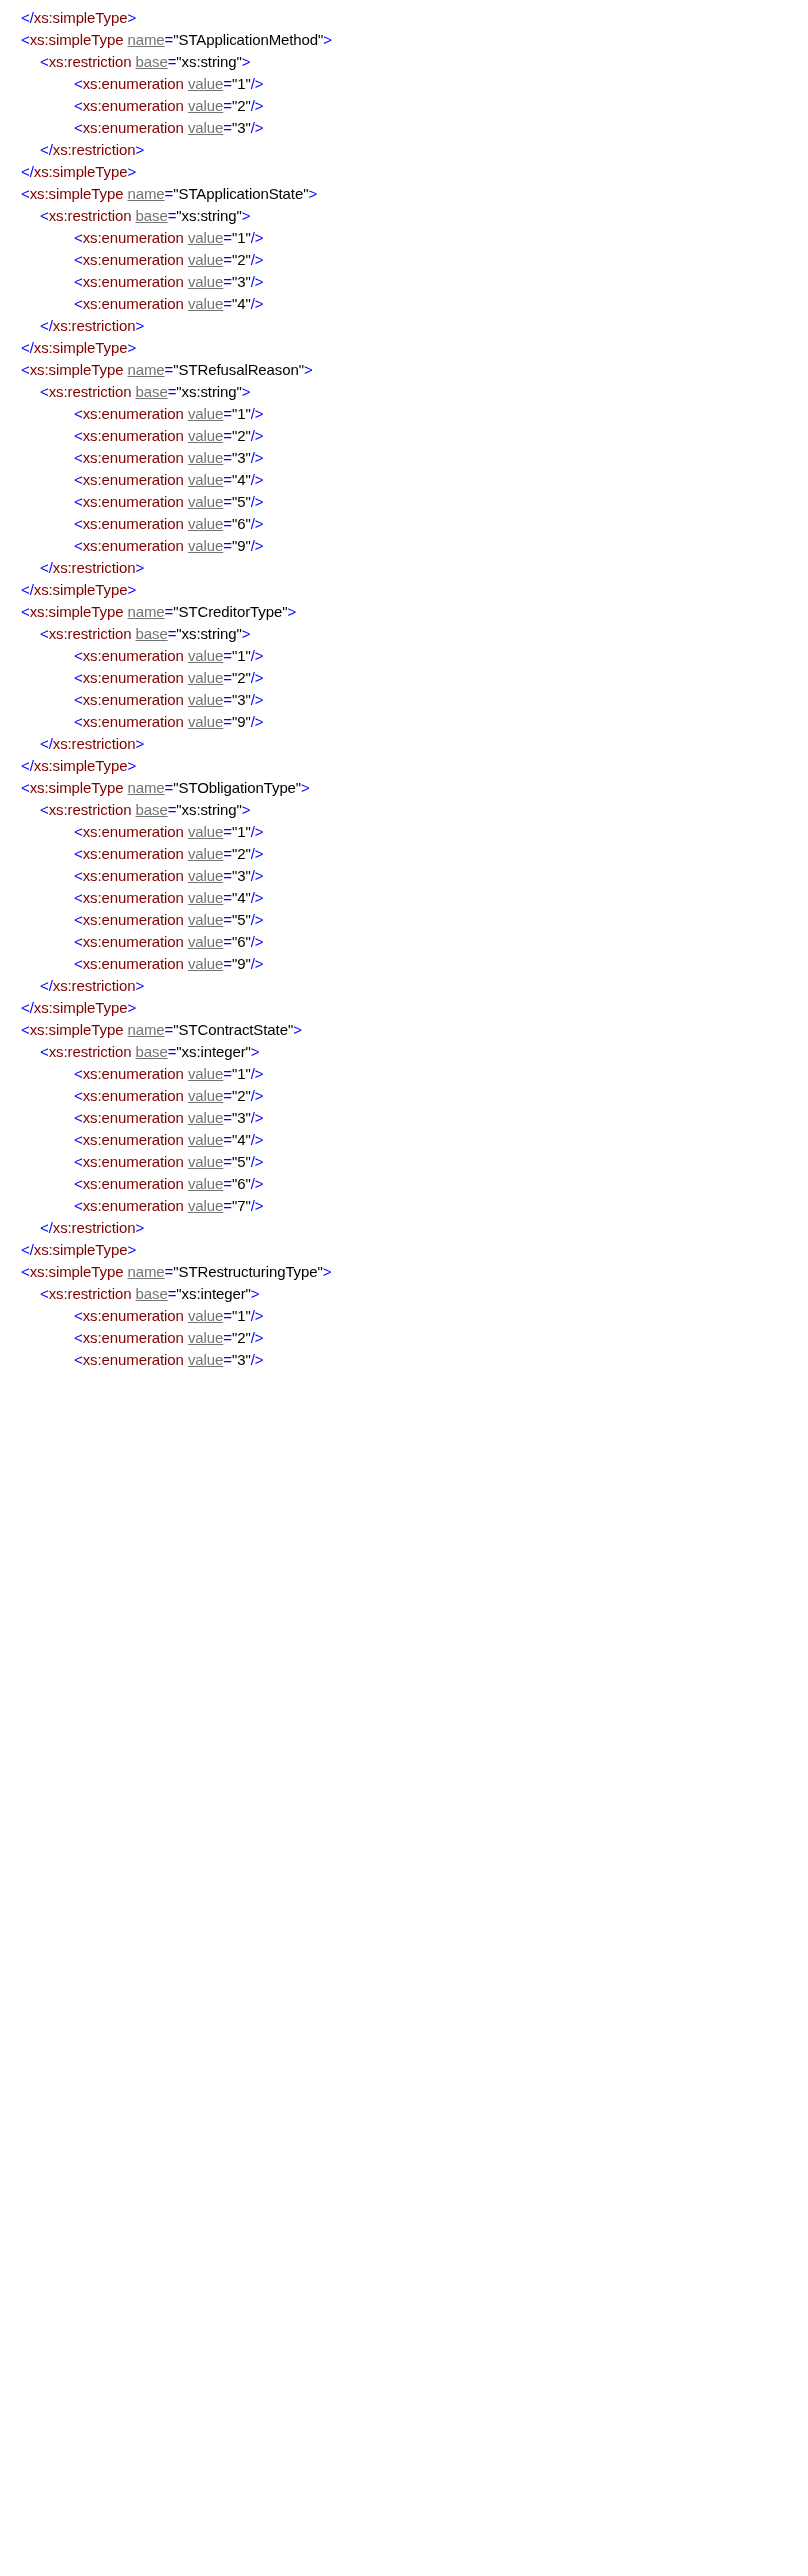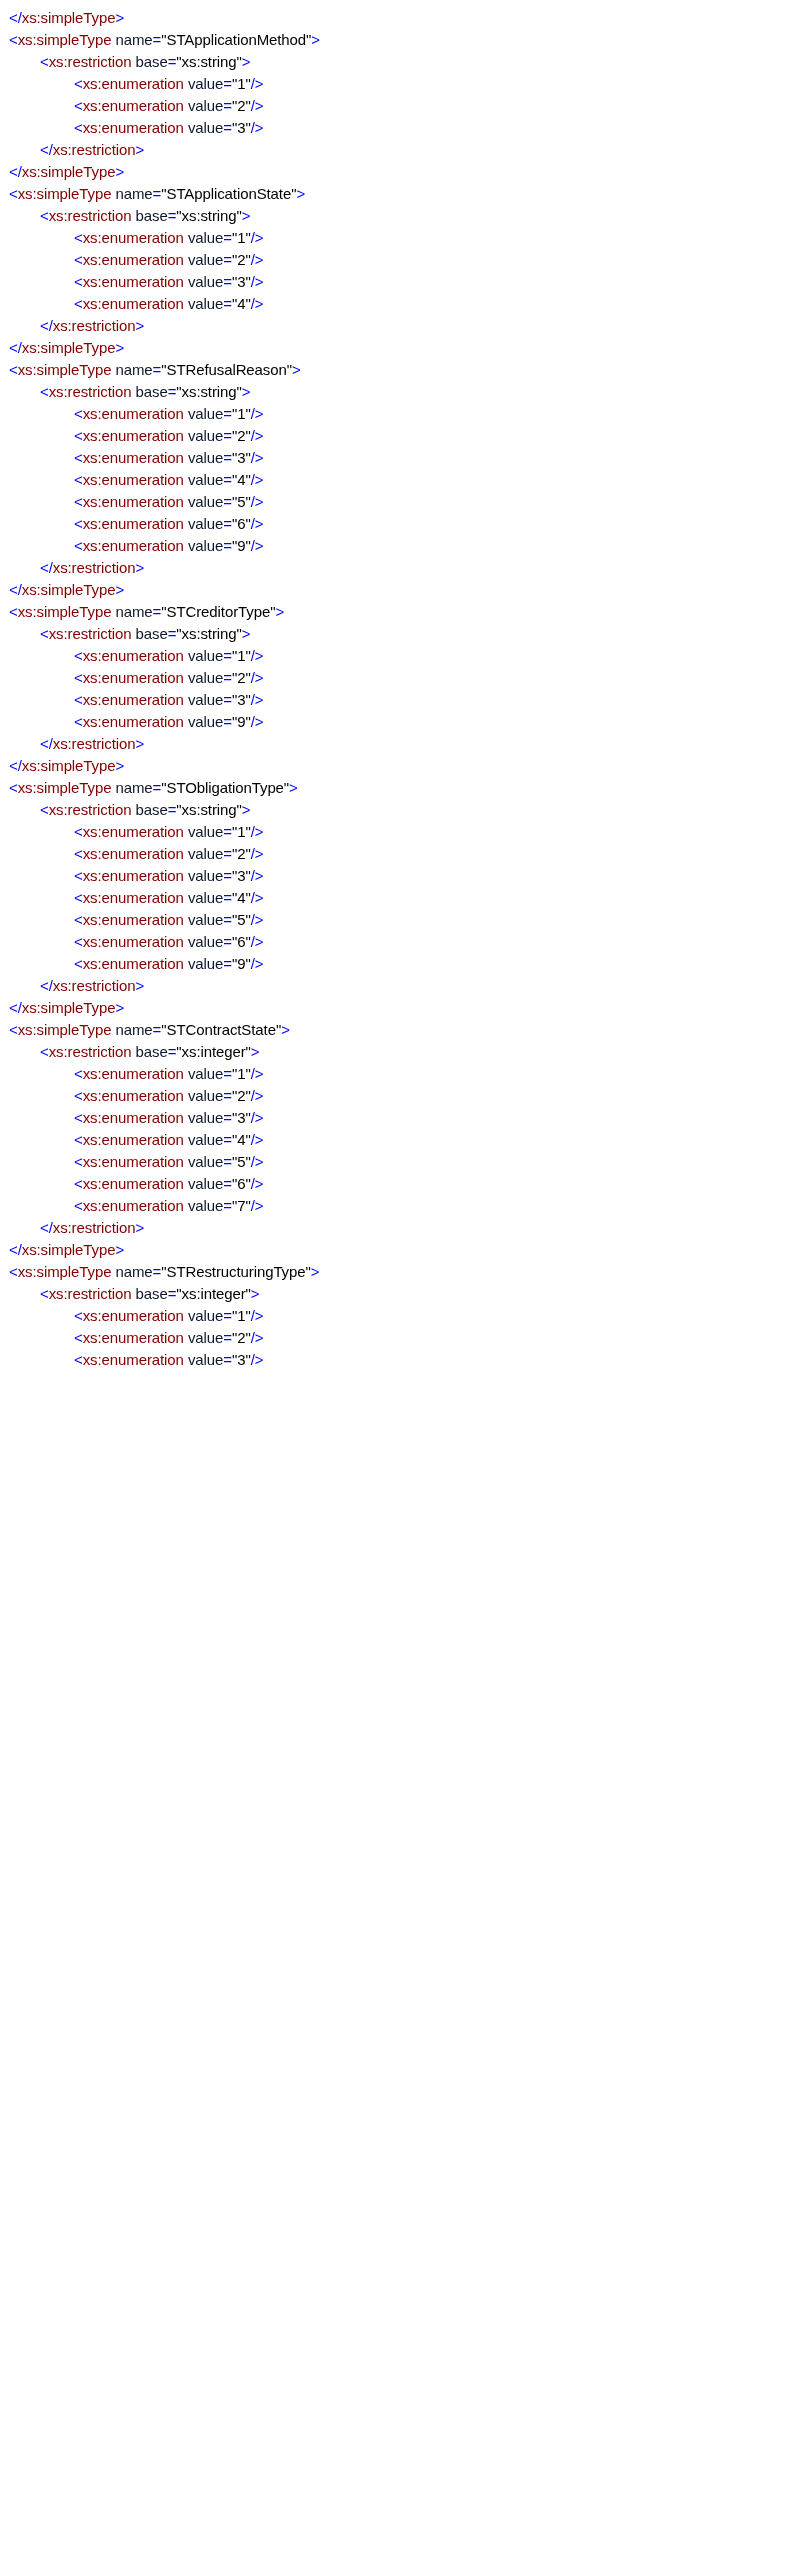--- a/index.html
+++ b/index.html
@@ -16,26 +16,26 @@
   #code {
     padding: 6.9px 0 0 0;
   }
   .line {
     font-size: 15px;
     line-height: 22px;
     white-space: pre;
     letter-spacing: -0.1px;
     font-family: "Liberation Sans", sans-serif;
   }
-  .ind0 { padding-left: 9px; }
+  .ind0 { padding-left: 21px; }
   .ind1 { padding-left: 40px; }
   .ind2 { padding-left: 74px; }
   .tok-br   { color: #0000ff; }  
   .tok-el   { color: #800000; }  
-  .tok-at   { color: #0f172a; }  
+  .tok-at   { color: #737373; text-decoration: underline; }  
   .tok-eq   { color: #0000ff; }  
   .tok-val  { color: #000000; }  
 </style>
 </head>
 <body>
 
 <div id="code">
     <div class="line ind0"><span class="tok-br">&lt;/</span><span class="tok-el">xs:simpleType</span><span class="tok-br">&gt;</span></div>
     <div class="line ind0"><span class="tok-br">&lt;</span><span class="tok-el">xs:simpleType</span><span class="tok-el"> </span><span class="tok-at">name</span><span class="tok-eq">=</span><span class="tok-val">"STApplicationMethod"</span><span class="tok-br">&gt;</span></div>
     <div class="line ind1"><span class="tok-br">&lt;</span><span class="tok-el">xs:restriction</span><span class="tok-el"> </span><span class="tok-at">base</span><span class="tok-eq">=</span><span class="tok-val">"xs:string"</span><span class="tok-br">&gt;</span></div>

